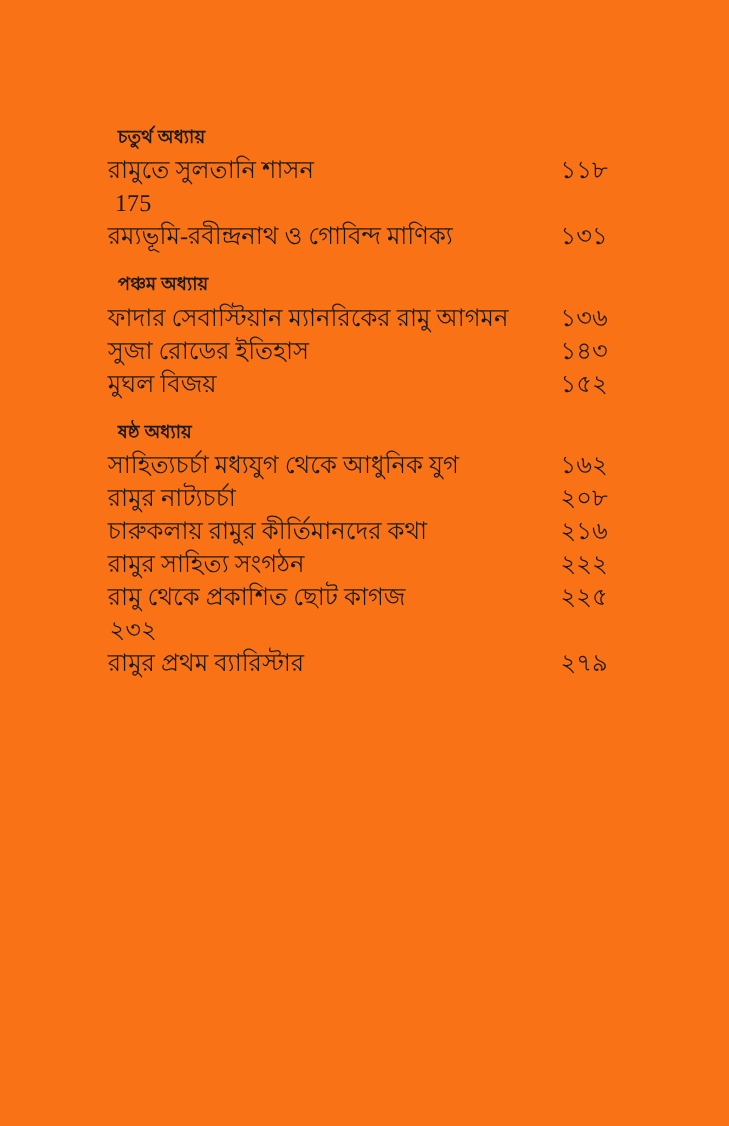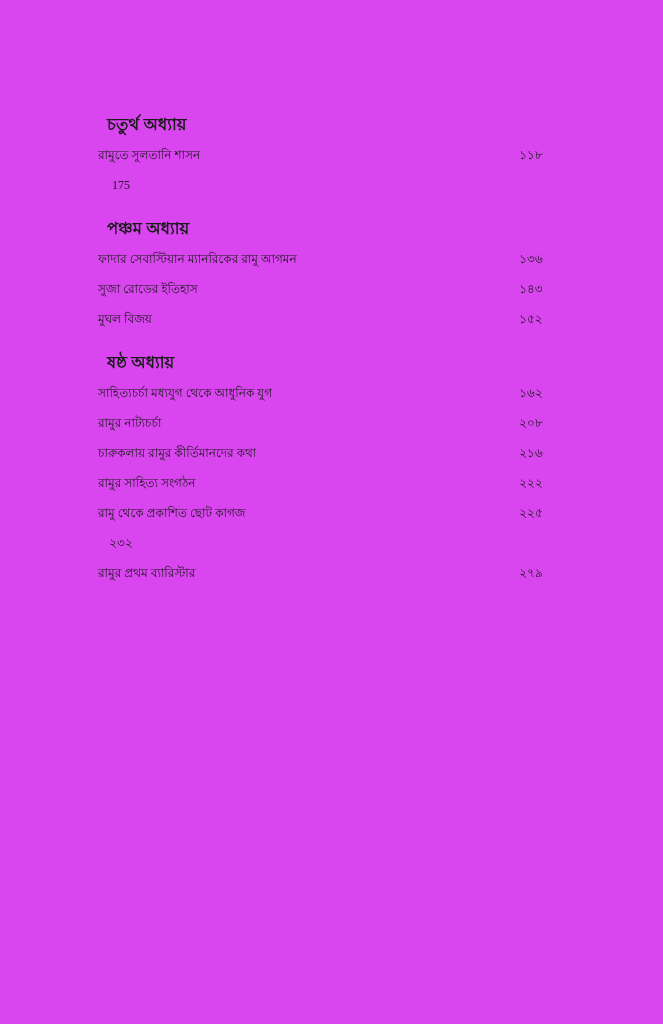--- a/index.html
+++ b/index.html
@@ -13,21 +13,21 @@
     background: #ffffff;
     font-family: "Liberation Serif", "DejaVu Serif", serif;
     color: #1a1a1a;
     overflow: hidden;
   }
 
   .page {
     position: relative;
     width: 663px;
     height: 1024px;
-    background: #d946ef;
+    background: #f97316;
     box-sizing: border-box;
   }
 
   .toc {
     position: absolute;
     left: 98px;
     top: 110px;
     width: 456px;
   }
 
@@ -50,21 +50,21 @@
   .entries {
     list-style: none;
     margin: 0;
     padding: 0;
   }
 
   .entry {
     display: flex;
     align-items: baseline;
     justify-content: space-between;
-    font-size: 12px;
+    font-size: 22px;
     line-height: 30px;
     white-space: nowrap;
   }
 
   .entry-title {
     flex: 0 1 auto;
     padding-right: 12px;
   }
 
   .entry-page {
@@ -80,20 +80,24 @@
   <div class="toc" id="toc-root">
       <div class="section">
         <div class="section-heading">চতুর্থ অধ্যায়</div>
         <ul class="entries">
           <li class="entry">
             <span class="entry-title">রামুতে সুলতানি শাসন</span>
             <span class="entry-page">১১৮</span>
           </li>
           <li class="entry">
             <span class="entry-page">175</span>
+          </li>
+          <li class="entry">
+            <span class="entry-title">রম্যভূমি-রবীন্দ্রনাথ ও গোবিন্দ মাণিক্য</span>
+            <span class="entry-page">১৩১</span>
           </li>
         </ul>
       </div>
       <div class="section">
         <div class="section-heading">পঞ্চম অধ্যায়</div>
         <ul class="entries">
           <li class="entry">
             <span class="entry-title">ফাদার সেবাস্টিয়ান ম্যানরিকের রামু আগমন</span>
             <span class="entry-page">১৩৬</span>
           </li>

